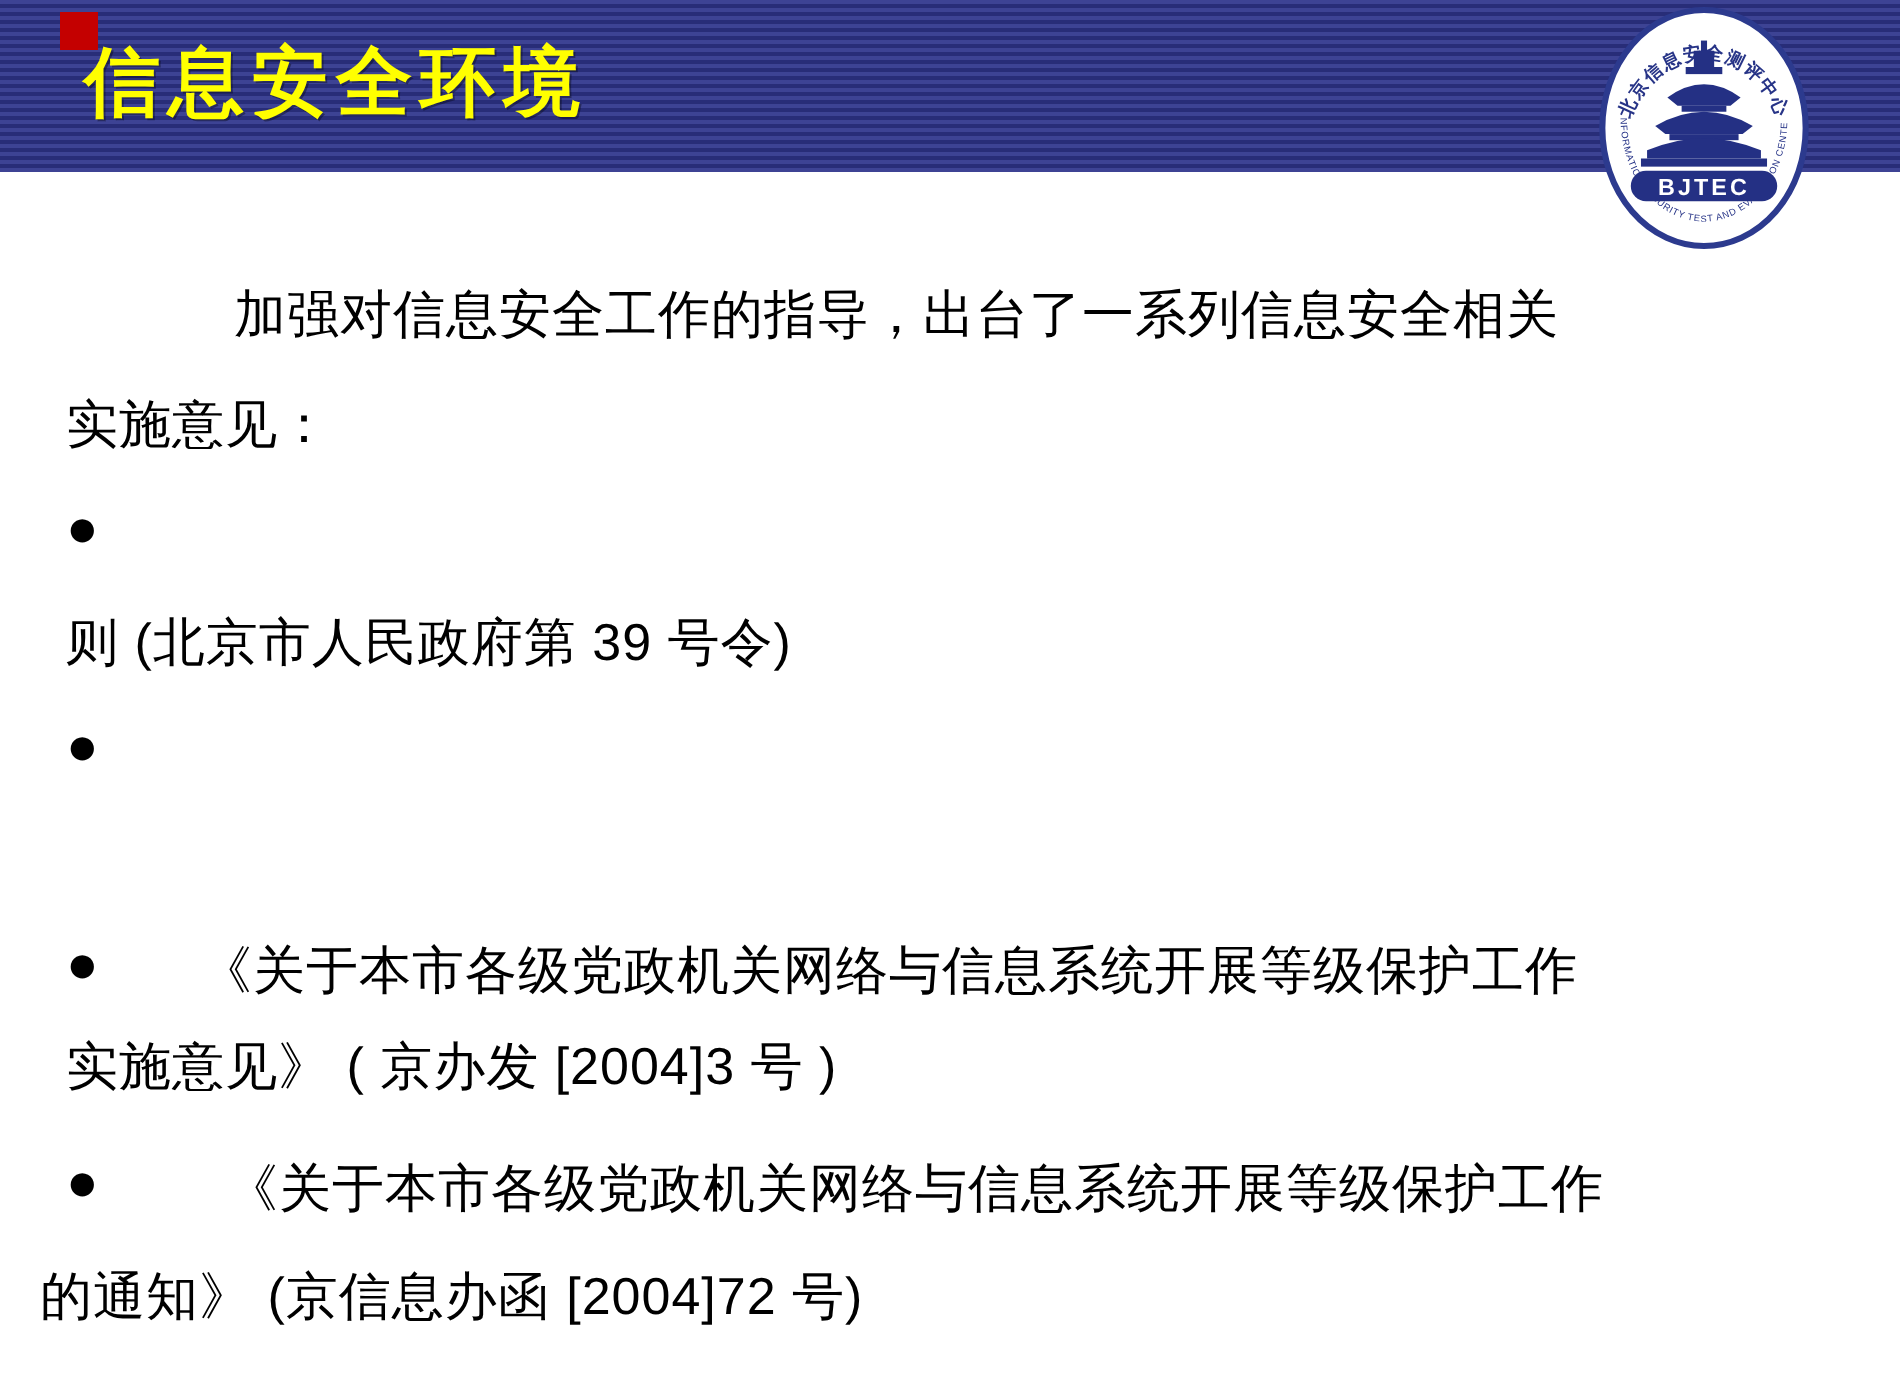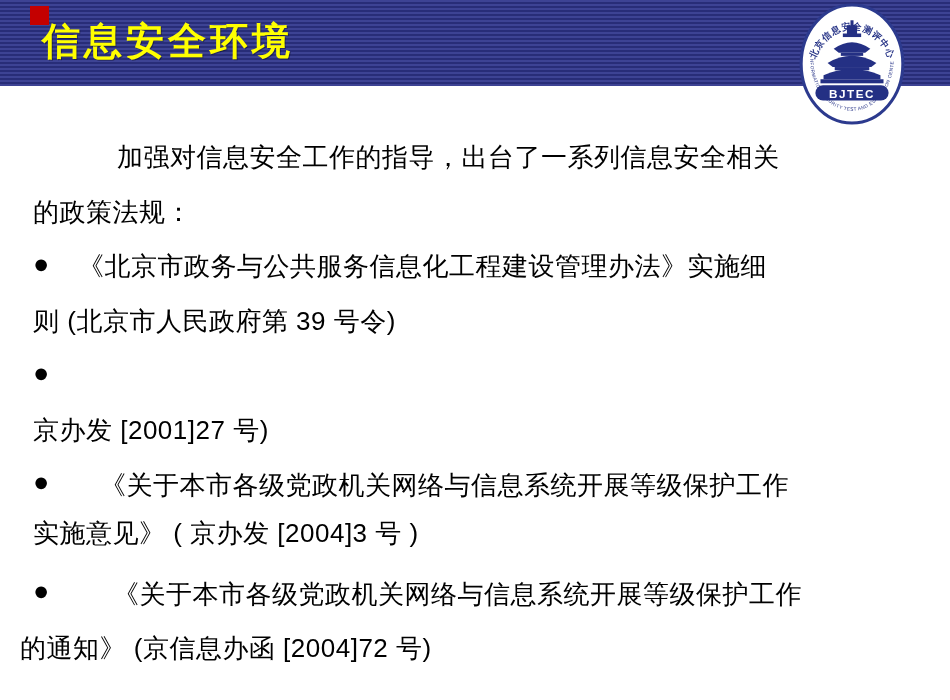--- a/index.html
+++ b/index.html
@@ -62,28 +62,26 @@
         <rect x="35" y="63" width="34" height="3"></rect>
         <path d="M 24 71 Q 52 59 80 71 L 80 75 L 24 75 Z"></path>
         <rect x="21" y="75" width="62" height="4"></rect>
       </g>
       <rect x="16" y="81" width="72" height="15" rx="7.5" fill="#243084"></rect>
       <text x="52" y="93" text-anchor="middle" font-size="11.5" font-weight="bold" fill="#ffffff" letter-spacing="1.5">BJTEC</text>
     </svg>
   </div>
 
   <div class="body-line" style="left:117px;top:140px;">加强对信息安全工作的指导，出台了一系列信息安全相关</div>
-  <div class="body-line" style="left:33px;top:195px;">的政策法规：</div>
+  <div class="body-line" style="left:33px;top:195px;">实施意见：</div>
 
   <span class="bullet-marker" style="left:33px;top:249px;">●</span>
-  <div class="body-line" style="left:78px;top:249px;">《北京市政务与公共服务信息化工程建设管理办法》实施细</div>
   <div class="body-line" style="left:33px;top:304px;">则 (北京市人民政府第 39 号令)</div>
 
   <span class="bullet-marker" style="left:33px;top:358px;">●</span>
-  <div class="body-line" style="left:33px;top:413px;">京办发 [2001]27 号)</div>
 
   <span class="bullet-marker" style="left:33px;top:467px;">●</span>
   <div class="body-line" style="left:100px;top:468px;">《关于本市各级党政机关网络与信息系统开展等级保护工作</div>
   <div class="body-line" style="left:33px;top:516px;">实施意见》 ( 京办发 [2004]3 号 )</div>
 
   <span class="bullet-marker" style="left:33px;top:576px;">●</span>
   <div class="body-line" style="left:113px;top:577px;font-family:Liberation Serif, serif;">《关于本市各级党政机关网络与信息系统开展等级保护工作</div>
   <div class="body-line" style="left:20px;top:631px;">的通知》 (京信息办函 [2004]72 号)</div>
 
 </div>

